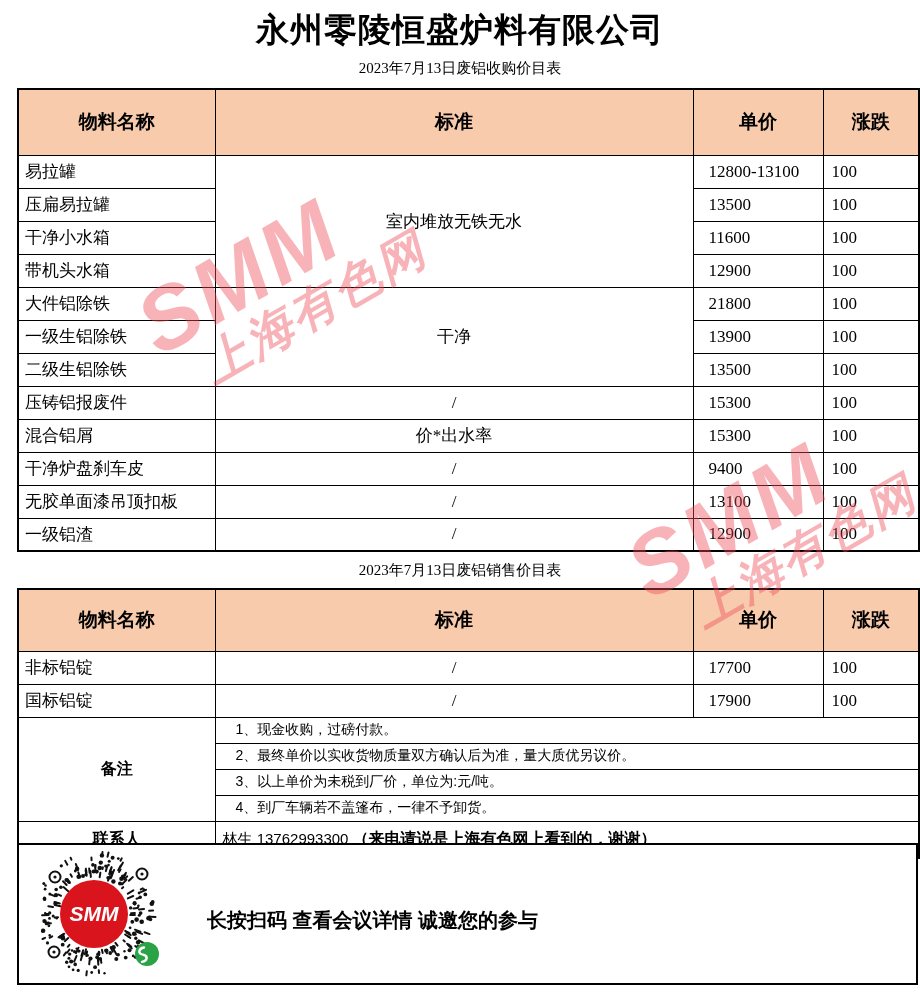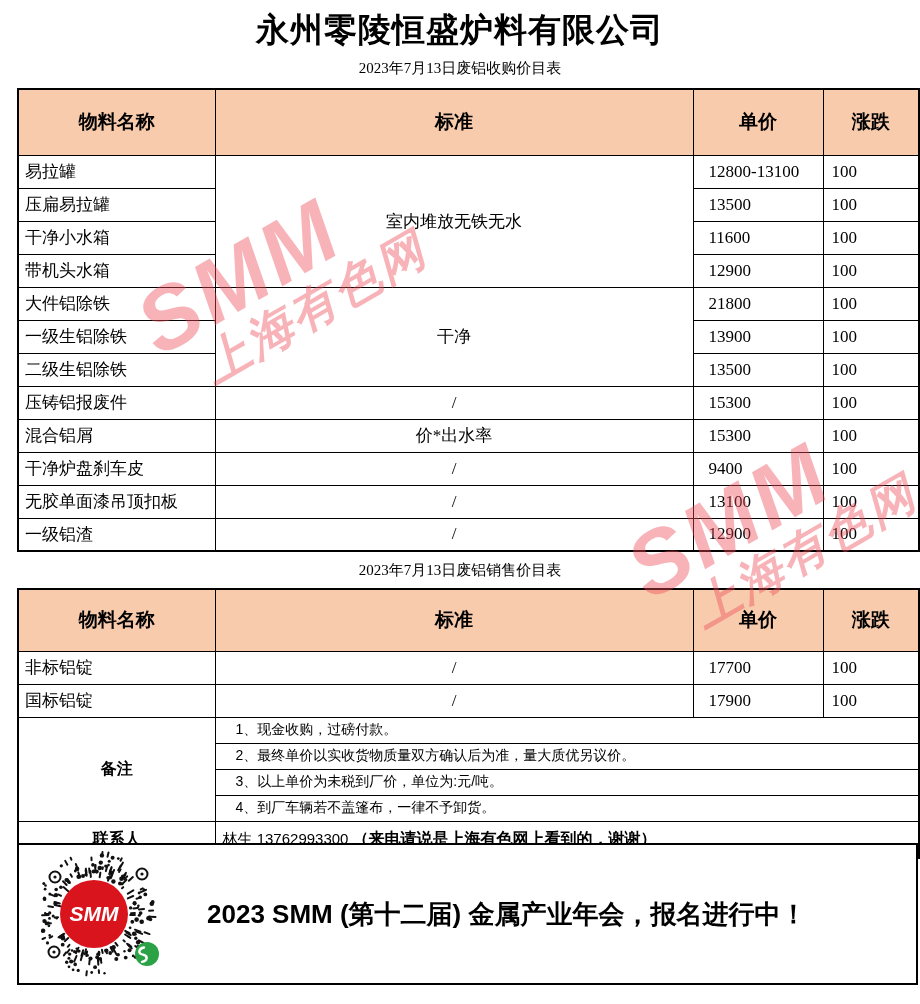--- a/index.html
+++ b/index.html
@@ -440,21 +440,21 @@
       </g>
       <circle cx="53" cy="63" r="34" fill="#D9141C"></circle>
       <text x="53" y="70" text-anchor="middle" font-family="Liberation Sans, DejaVu Sans, sans-serif" font-size="21" font-weight="bold" font-style="italic" fill="#ffffff">SMM</text>
       <g>
         <circle cx="106" cy="103" r="12" fill="#2BA245"></circle>
         <path d="M103 96.5 c-5.5 1 -6.5 6 -1 7.2 c5.5 1.2 4.5 6.2 -1 7.2" stroke="#ffffff" stroke-width="2.4" fill="none" stroke-linecap="round"></path>
       </g>
     </svg>
   </div>
   <div class="banner-text">
-    <div class="banner-title">2023 SMM (第十二届) 金属产业年会，报名进行中！</div>
+    <div class="banner-cta">长按扫码 查看会议详情  诚邀您的参与</div>
   </div>
 </div>
 
 <div class="wm wm1">
   <div class="l1">SMM</div>
   <div class="l2">上海有色网</div>
 </div>
 <div class="wm wm2">
   <div class="l1">SMM</div>
   <div class="l2">上海有色网</div>

